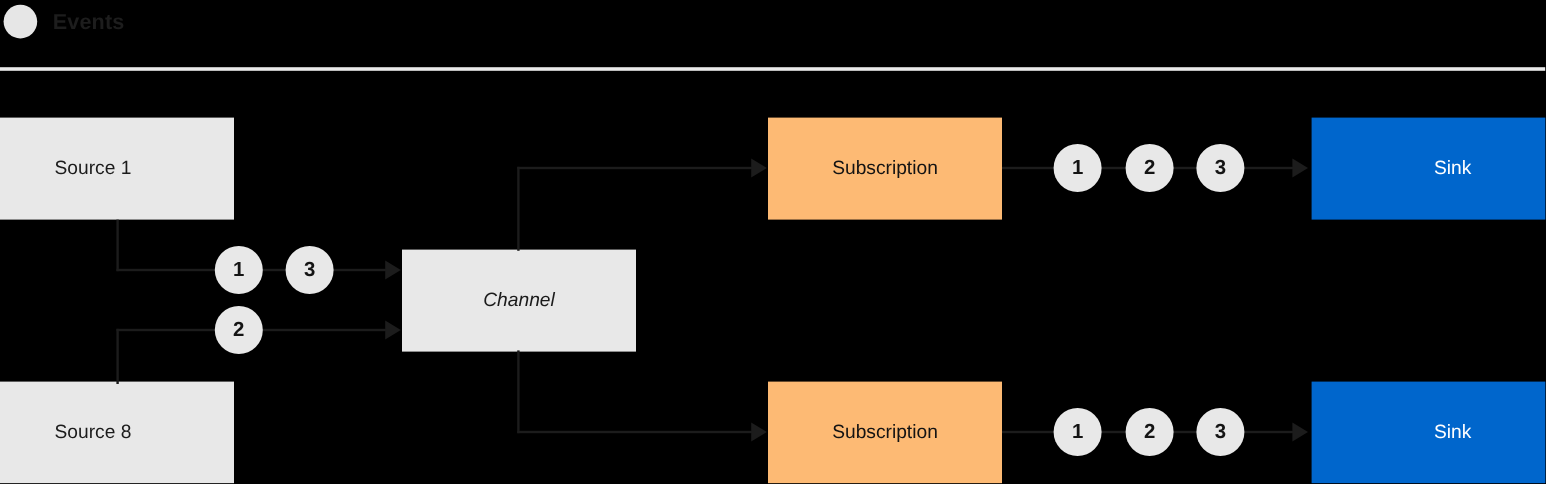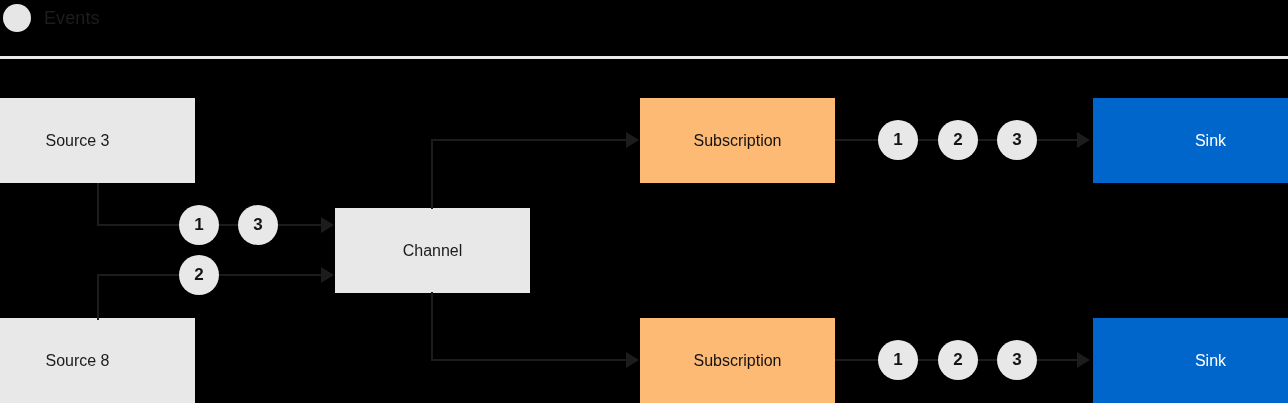--- a/index.html
+++ b/index.html
@@ -29,21 +29,21 @@
     border-radius: 50%;
     background: #e6e6e6;
   }
   .legend-label {
     position: absolute;
     left: 44px;
     top: 4px;
     height: 28px;
     line-height: 28px;
     font-size: 18px;
-    font-weight: normal;
+    font-weight: bold;
     color: #1d1d1d;
     letter-spacing: .1px;
     white-space: nowrap;
   }
   .header-divider {
     position: absolute;
     left: 0;
     top: 56px;
     width: 1288px;
     height: 3px;
@@ -70,21 +70,21 @@
     color: #131313;
   }
   .node.blue-solid {
     background: #0066cc;
     color: #ffffff;
   }
 
   
   .n-source1     { left: -40px; top: 98px;  width: 235px; height: 85px; }
   .n-source2     { left: -40px; top: 318px; width: 235px; height: 85px; }
-  .n-channel     { left: 335px; top: 208px; width: 195px; height: 85px; }
+  .n-channel     { left: 335px; top: 208px; width: 195px; height: 85px; font-style: italic; }
   .n-sub-top     { left: 640px; top: 98px;  width: 195px; height: 85px; }
   .n-sub-bottom  { left: 640px; top: 318px; width: 195px; height: 85px; }
   .n-sink-top    { left: 1093px; top: 98px;  width: 235px; height: 85px; }
   .n-sink-bottom { left: 1093px; top: 318px; width: 235px; height: 85px; }
 
   
   .edge {
     position: absolute;
     background: #1c1c1c;
   }
@@ -119,21 +119,21 @@
 </head>
 <body>
 
 <div id="stage">
 
   <div class="legend-dot"></div>
   <div class="legend-label">Events</div>
   <div class="header-divider"></div>
 
   <div class="node gray n-source1">
-    <span>Source 3</span>
+    <span>Source 1</span>
   </div>
 
   <div class="node gray n-source2">
     <span>Source 8</span>
   </div>
 
   <div class="node gray n-channel">
     <span>Channel</span>
   </div>
 

